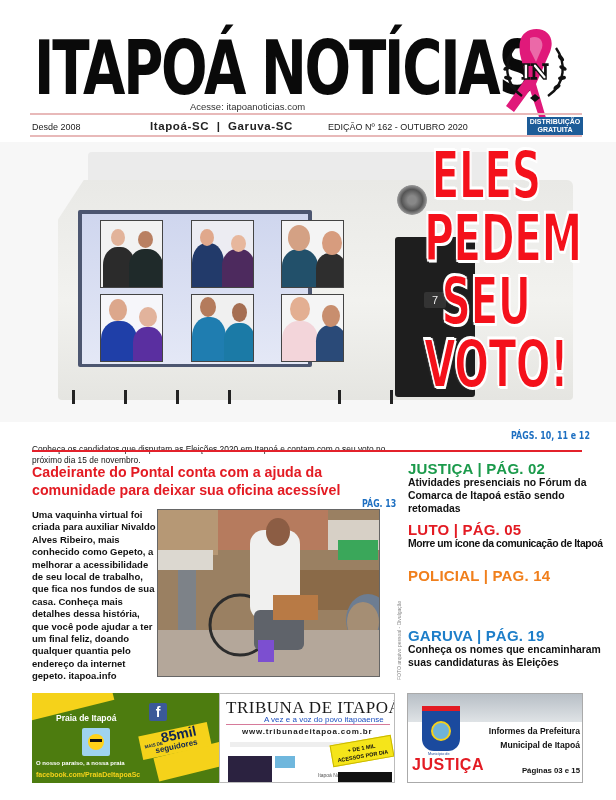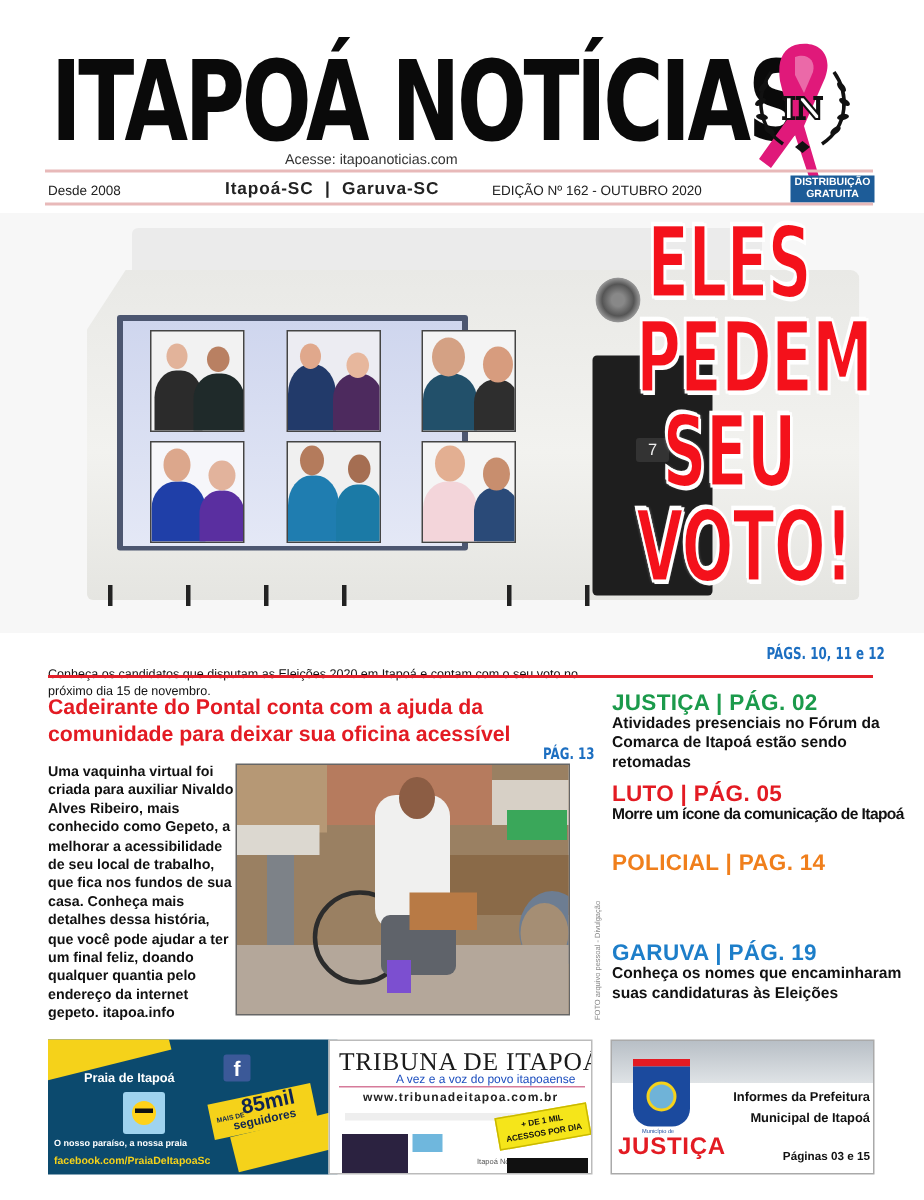--- a/index.html
+++ b/index.html
@@ -82,21 +82,21 @@
     writing-mode: vertical-rl; transform: rotate(180deg); height: 165px; white-space: nowrap;
   }
 
   
   .brief { position: absolute; left: 408px; width: 200px; }
   .brief-tag { font-size: 15px; font-weight: bold; line-height: 12px; letter-spacing: 0.2px; }
   .brief-title { font-size: 10.4px; font-weight: bold; line-height: 13.2px; color: #111; margin-top: 1px; }
 
   
   .ad { position: absolute; top: 693px; height: 90px; overflow: hidden; }
-  .ad-beach { left: 32px; width: 193px; background: #0c4a6e; }
+  .ad-beach { left: 32px; width: 193px; background: #4d7c0f; }
   .ad-tribuna { left: 219px; width: 176px; border: 1px solid #bbb; background: #fff; }
   .ad-pref { left: 407px; width: 176px; border: 1px solid #aaa; background: #fff; }
 </style>
 </head>
 <body>
 
 <div class="masthead-title">ITAPOÁ NOTÍCIAS</div>
 
 <div class="logo">
   <svg width="70" height="92" viewBox="0 0 70 92">

